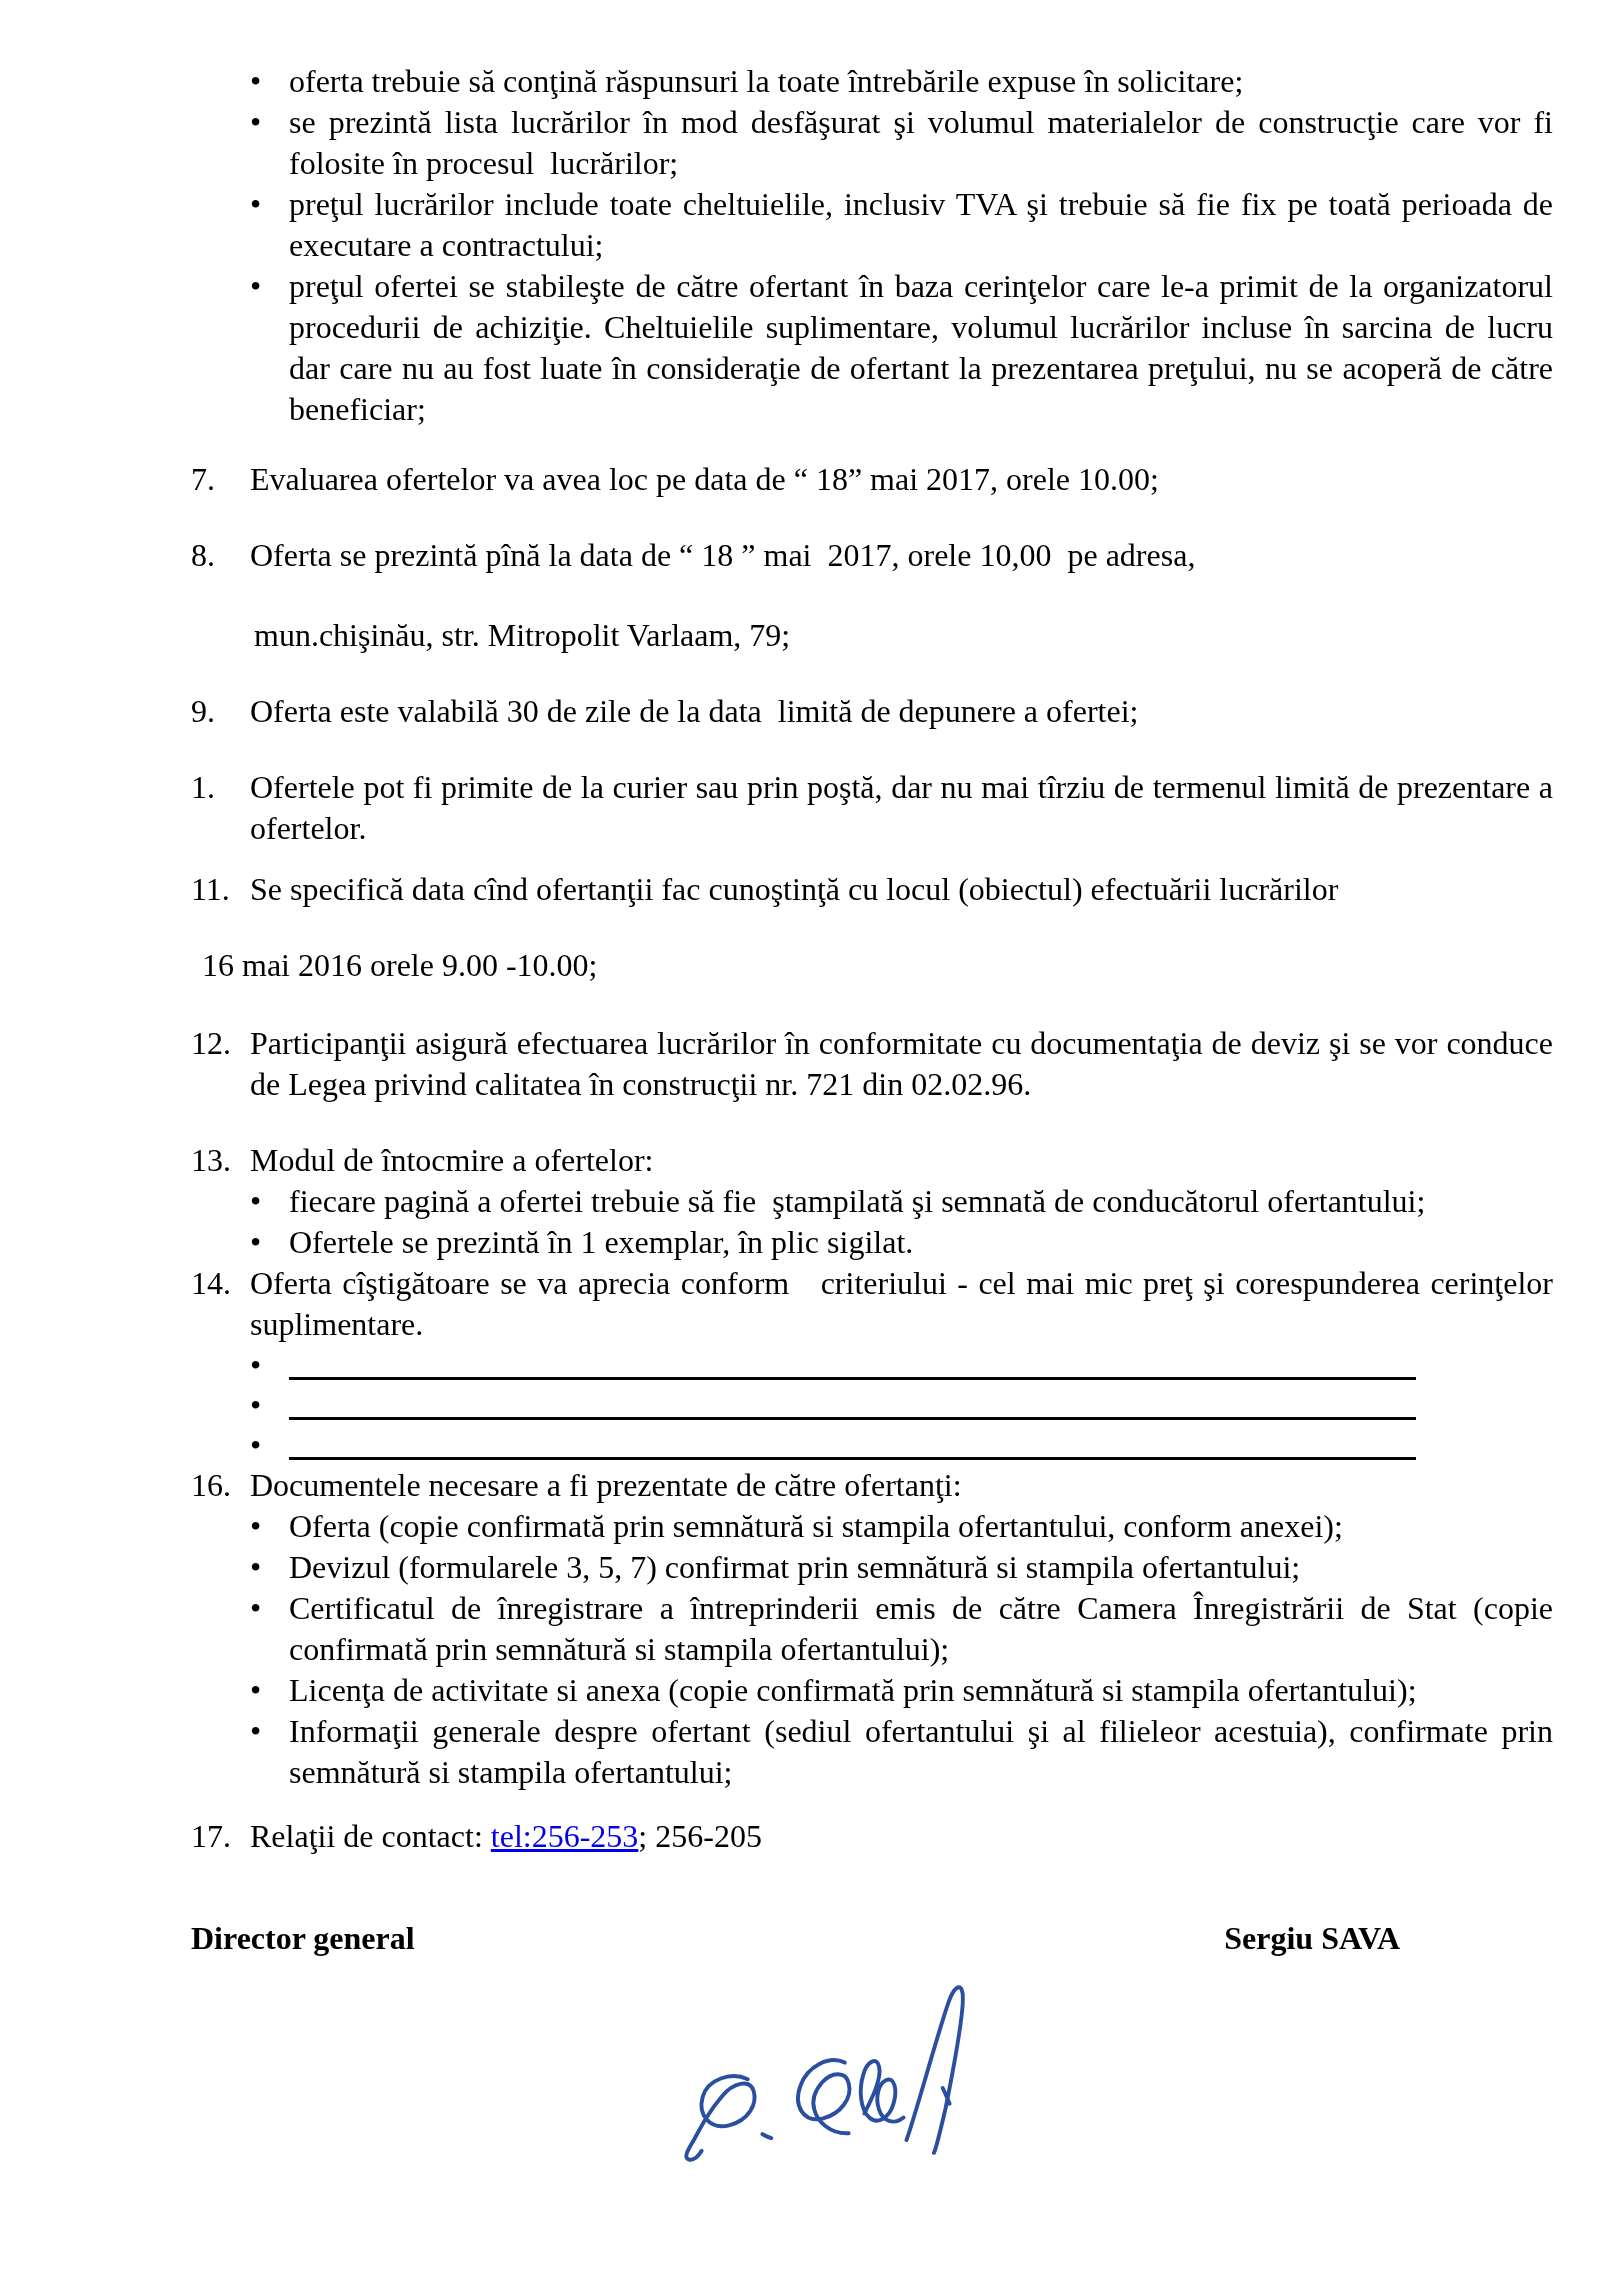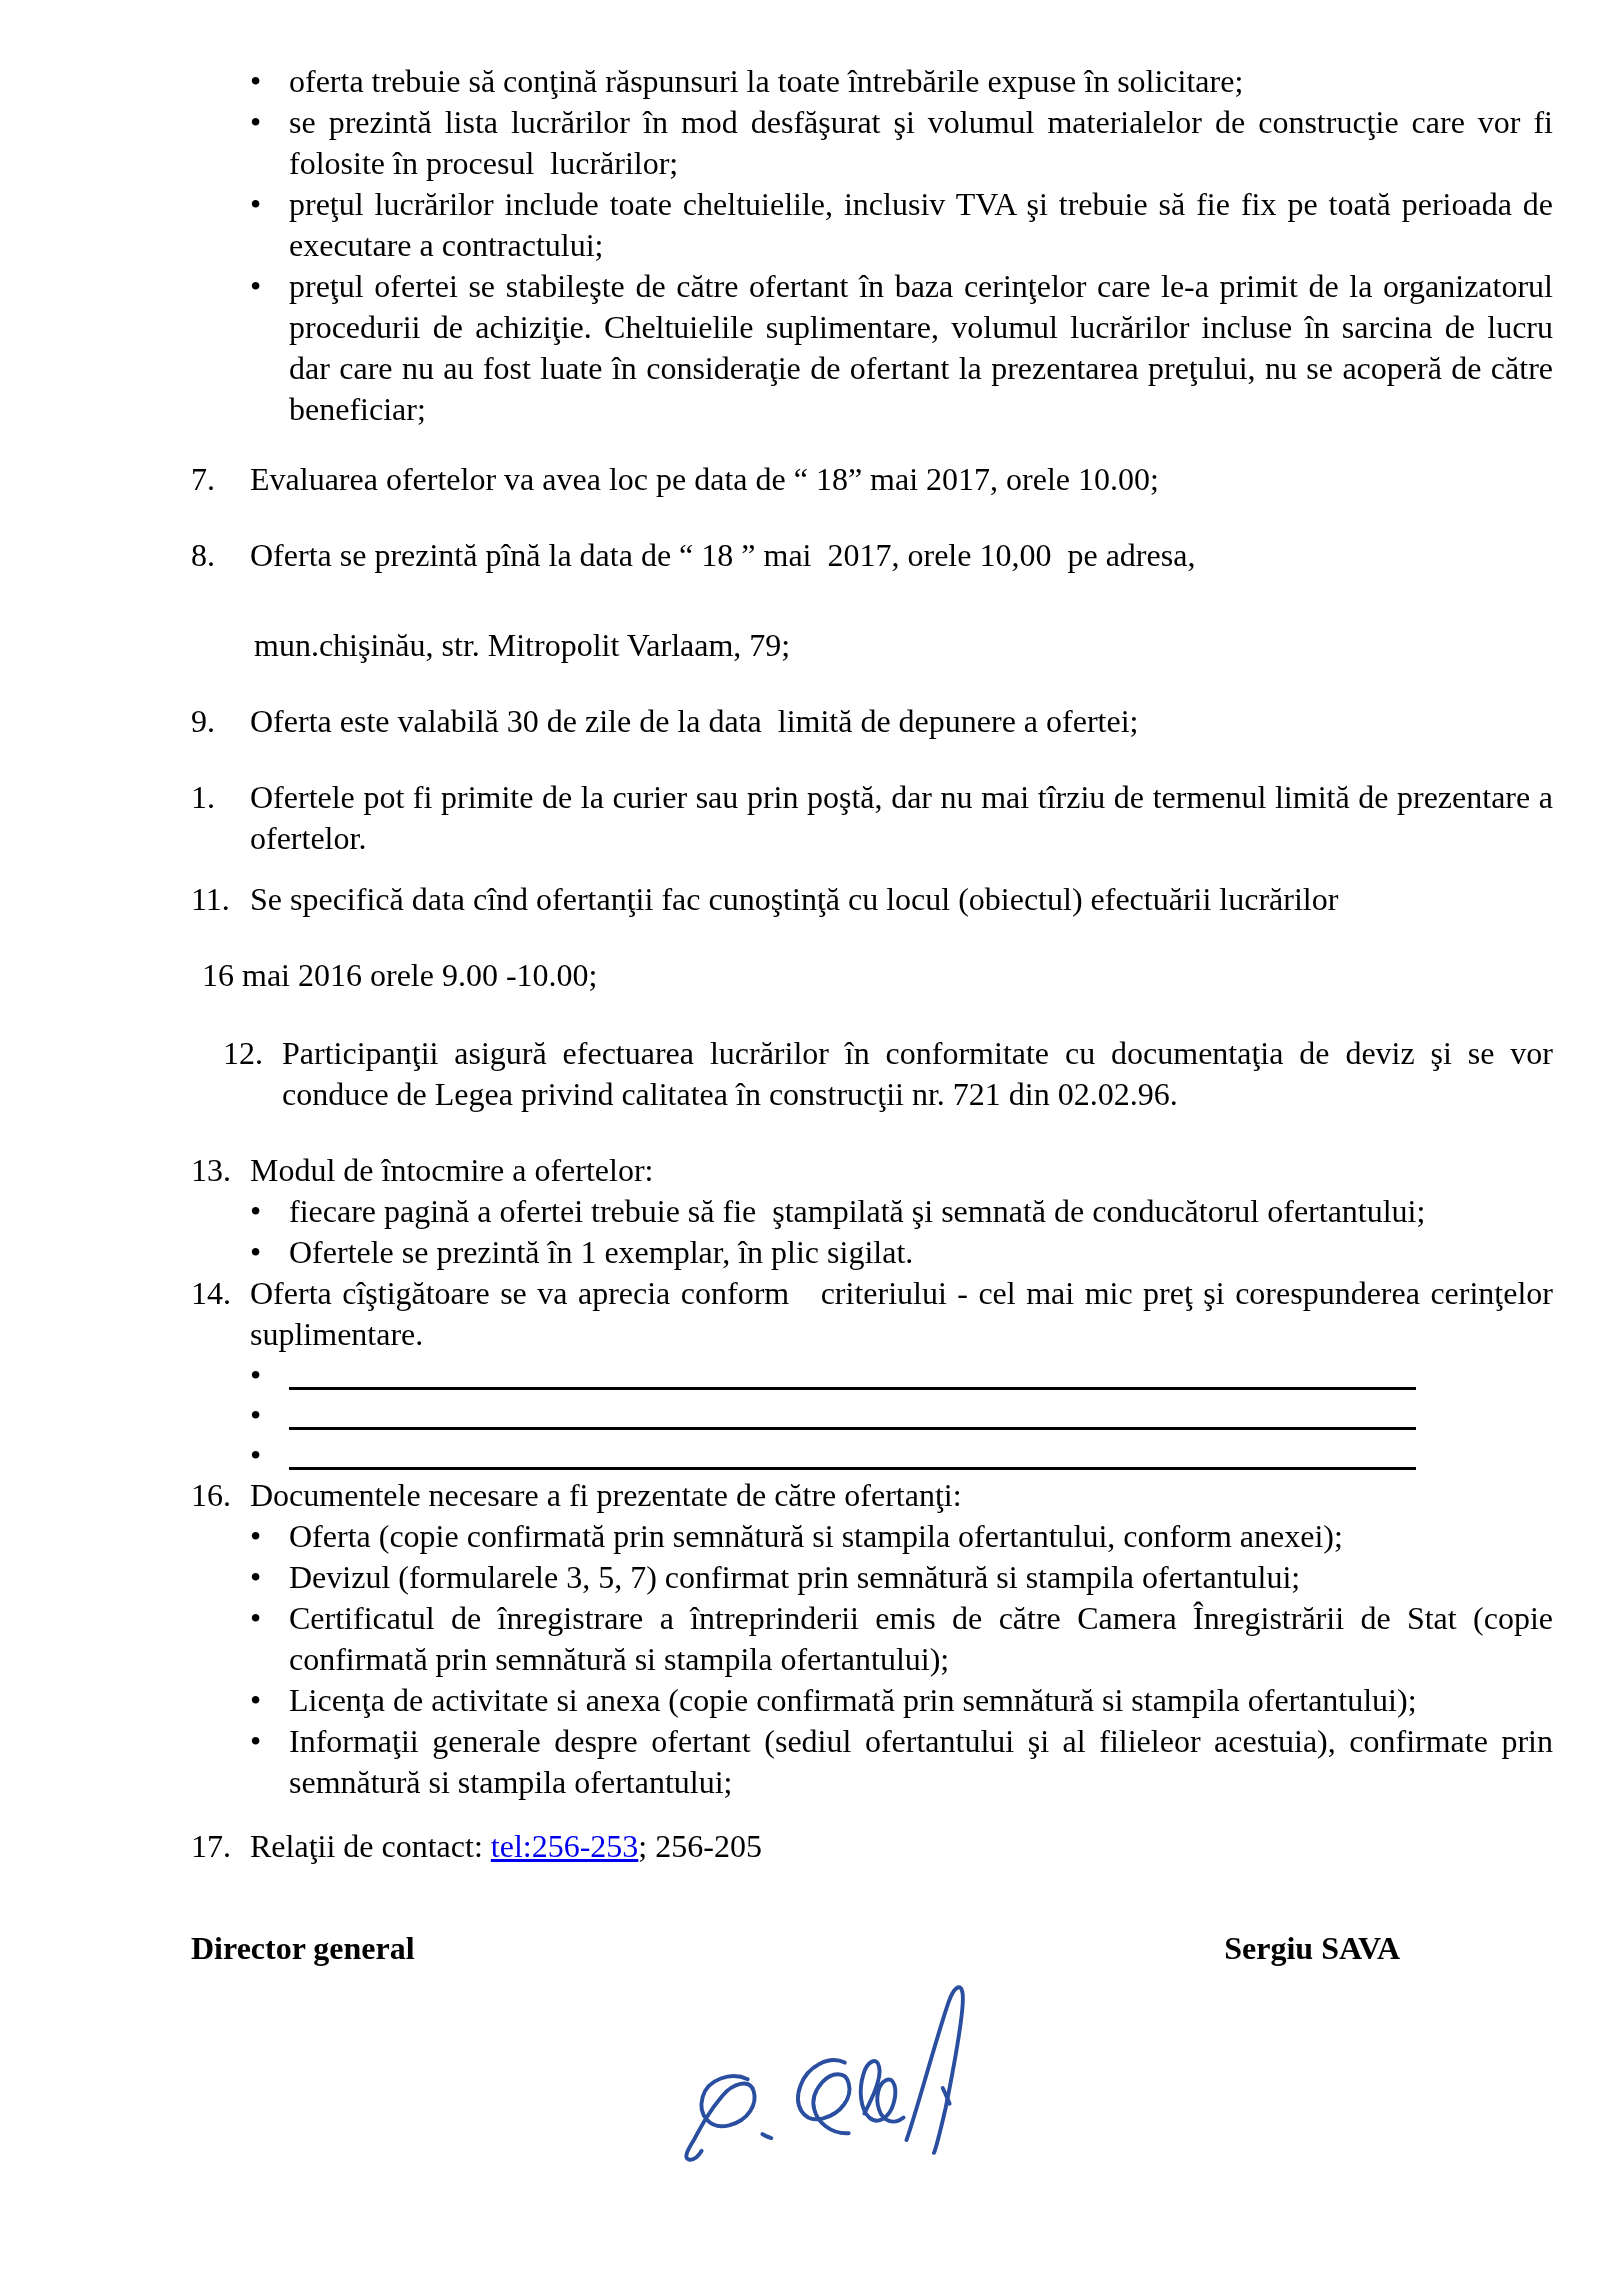--- a/index.html
+++ b/index.html
@@ -45,26 +45,26 @@
   .blank-row .marker{flex:0 0 39px;}
   .blank-row .line{
     flex:0 0 auto;
     width:1127px;
     height:32px;
     border-bottom:3.9px solid #000;
   }
   
   .mt-item7{margin-top:29px;}
   .mt-item8{margin-top:35px;}
-  .mt-address{margin-top:49px;}
+  .mt-address{margin-top:39px;}
   .mt-item9{margin-top:35px;}
   .mt-item10{margin-top:35px;}
   .mt-item11{margin-top:19.6px;}
   .mt-date{margin-top:35px;margin-left:11px;}
-  .mt-item12{margin-top:37px;margin-left:32px;}
+  .mt-item12{margin-top:37px;}
   .mt-item13{margin-top:35px;}
   .mt-item14{margin-top:0px;}
   .mt-item15{margin-top:13.7px;}
   .mt-item16{}
   .mt-item17{margin-top:23.5px;}
   .tel-link{color:var(--link-color);text-decoration:underline;}
   
   .footer{
     display:flex;
     justify-content:space-between;

